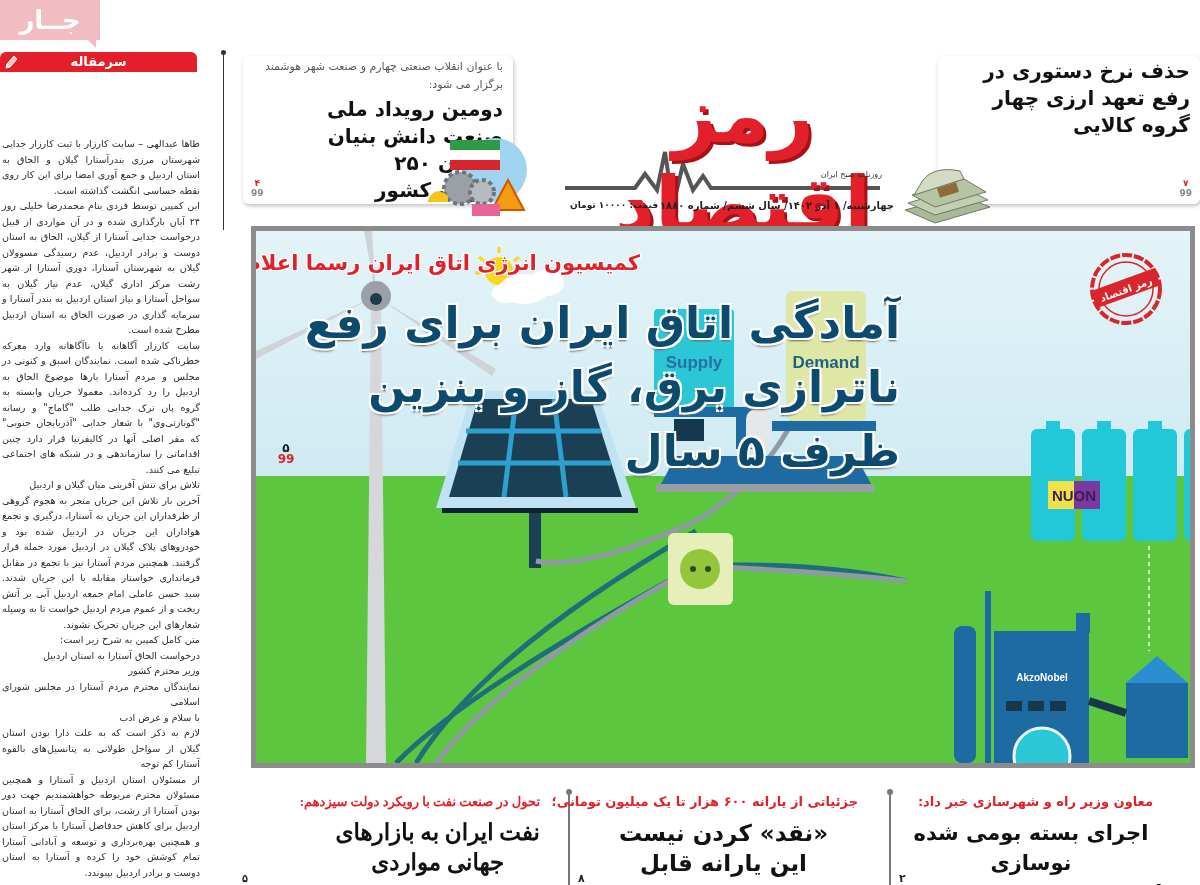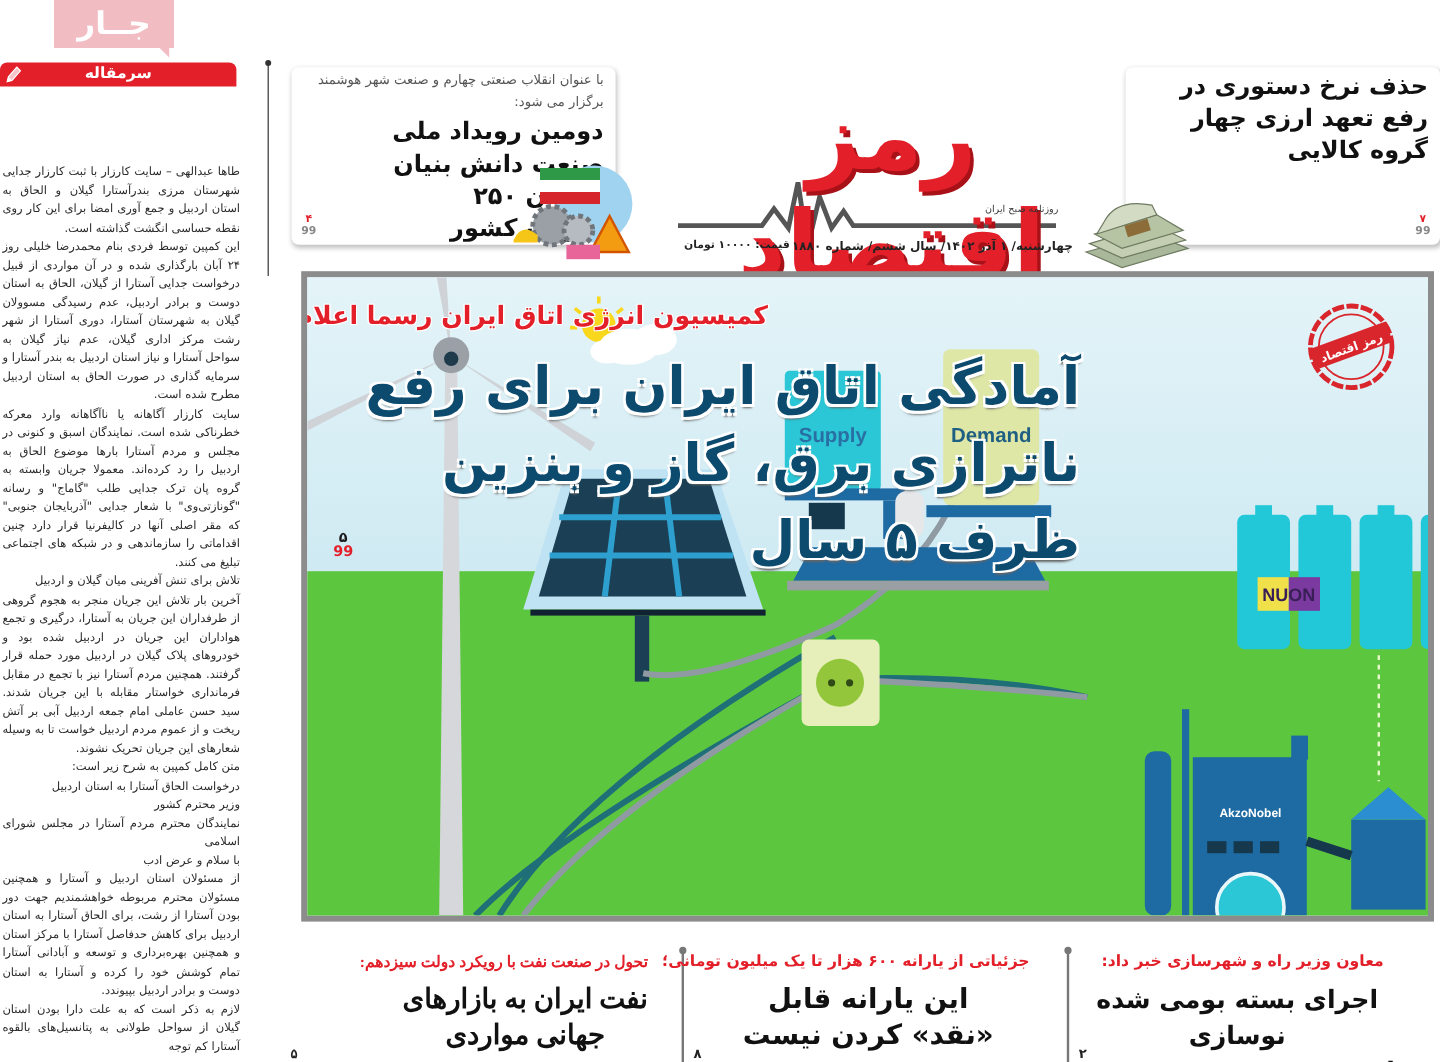--- a/index.html
+++ b/index.html
@@ -3,21 +3,21 @@
 <meta charset="utf-8">
 <style>
   * { box-sizing: border-box; margin: 0; padding: 0; }
   html, body { width: 1200px; height: 885px; overflow: hidden; background: #ffffff; }
   body { position: relative; font-family: "DejaVu Sans", sans-serif; color: #1a1a1a; }
   .rtl { direction: rtl; }
 
   
   #left-col { position: absolute; left: 0; top: 0; width: 205px; height: 885px; }
   #jar-badge { position: absolute; left: 0; top: 0; width: 100px; height: 40px; background: #f2bcc3;
-    color: #ffffff; font-weight: bold; font-size: 26px; text-align: center; line-height: 40px; margin-left: 45px; }
+    color: #ffffff; font-weight: bold; font-size: 26px; text-align: center; line-height: 40px; }
   #jar-badge:after { content: ""; position: absolute; right: 4px; bottom: -8px; width: 0; height: 0;
     border-left: 8px solid transparent; border-top: 8px solid #f2bcc3; }
   #editorial-bar { position: absolute; left: 0; top: 52px; width: 197px; height: 20px; background: #e3202a;
     border-radius: 6px 6px 0 0; color: #fff; font-weight: bold; font-size: 13px; text-align: center; line-height: 20px; }
   #pencil-icon { position: absolute; left: 4px; top: 2px; width: 14px; height: 16px; }
   #editorial-title { position: absolute; left: 0; top: 80px; width: 200px; text-align: center; font-weight: bold;
     font-size: 17px; line-height: 25px; color: #444; }
   #editorial-body { position: absolute; left: 2px; top: 136px; width: 198px; font-size: 9.6px; line-height: 15.5px;
     text-align: justify; color: #2a2a2a; font-family: "DejaVu Sans", sans-serif; }
   #editorial-body p { margin: 0; }
@@ -92,22 +92,22 @@
     <p>طاها عبدالهی – سایت کارزار با ثبت کارزار جدایی شهرستان مرزی بندرآستارا گیلان و الحاق به استان اردبیل و جمع آوری امضا برای این کار روی نقطه حساسی انگشت گذاشته است.</p>
     <p>این کمپین توسط فردی بنام محمدرضا خلیلی روز ۲۴ آبان بارگذاری شده و در آن مواردی از قبیل درخواست جدایی آستارا از گیلان، الحاق به استان دوست و برادر اردبیل، عدم رسیدگی مسوولان گیلان به شهرستان آستارا، دوری آستارا از شهر رشت مرکز اداری گیلان، عدم نیاز گیلان به سواحل آستارا و نیاز استان اردبیل به بندر آستارا و سرمایه گذاری در صورت الحاق به استان اردبیل مطرح شده است.</p>
     <p>سایت کارزار آگاهانه یا ناآگاهانه وارد معرکه خطرناکی شده است. نمایندگان اسبق و کنونی در مجلس و مردم آستارا بارها موضوع الحاق به اردبیل را رد کرده‌اند. معمولا جریان وابسته به گروه پان ترک جدایی طلب "گاماج" و رسانه "گوناز‌تی‌وی" با شعار جدایی "آذربایجان جنوبی" که مقر اصلی آنها در کالیفرنیا قرار دارد چنین اقداماتی را سازماندهی و در شبکه های اجتماعی تبلیغ می کنند.</p>
     <p>تلاش برای تنش آفرینی میان گیلان و اردبیل</p>
     <p>آخرین بار تلاش این جریان منجر به هجوم گروهی از طرفداران این جریان به آستارا، درگیری و تجمع هواداران این جریان در اردبیل شده بود و خودروهای پلاک گیلان در اردبیل مورد حمله قرار گرفتند. همچنین مردم آستارا نیز با تجمع در مقابل فرمانداری خواستار مقابله با این جریان شدند. سید حسن عاملی امام جمعه اردبیل آبی بر آتش ریخت و از عموم مردم اردبیل خواست تا به وسیله شعارهای این جریان تحریک نشوند.</p>
     <p>متن کامل کمپین به شرح زیر است:</p>
     <p>درخواست الحاق آستارا به استان اردبیل</p>
     <p>وزیر محترم کشور</p>
     <p>نمایندگان محترم مردم آستارا در مجلس شورای اسلامی</p>
     <p>با سلام و عرض ادب</p>
+    <p>لازم به ذکر است که به علت دارا بودن استان گیلان از سواحل طولانی به پتانسیل‌های بالقوه آستارا کم توجه</p>
     <p>از مسئولان استان اردبیل و آستارا و همچنین مسئولان محترم مربوطه خواهشمندیم جهت دور بودن آستارا از رشت، برای الحاق آستارا به استان اردبیل برای کاهش حدفاصل آستارا با مرکز استان و همچنین بهره‌برداری و توسعه و آبادانی آستارا تمام کوشش خود را کرده و آستارا به استان دوست و برادر اردبیل بپیوندد.</p>
-    <p>لازم به ذکر است که به علت دارا بودن استان گیلان از سواحل طولانی به پتانسیل‌های بالقوه آستارا کم توجه</p>
   </div>
 </div>
 
 <div id="vline-left"></div>
 
 <div id="teaser-left" class="teaser-box rtl">
   <div class="teaser-kicker">با عنوان انقلاب صنعتی چهارم و صنعت شهر هوشمند برگزار می شود:</div>
   <div class="teaser-headline" style="padding-left:80px;">دومین رویداد ملی صنعت دانش بنیان میزبان ۲۵۰ شرکت کشور</div>
   <div class="teaser-page">
     <span>۴</span>
@@ -281,22 +281,22 @@
     <div>نفت ایران به بازارهای</div>
     <div>جهانی مواردی</div>
   </div>
   <div class="bs-page">۵</div>
 </div>
 
 <div id="story-subsidy" class="bottom-story rtl">
   <div class="vrule"></div>
   <div class="bs-kicker">جزئیاتی از یارانه ۶۰۰ هزار تا یک میلیون تومانی؛</div>
   <div class="bs-headline" style="right:40px;">
+    <div>«نقد» کردن نیست</div>
     <div>این یارانه قابل</div>
-    <div>«نقد» کردن نیست</div>
   </div>
   <div class="bs-page">۸</div>
 </div>
 
 <div id="story-housing" class="bottom-story rtl">
   <div class="vrule"></div>
   <div class="bs-kicker" style="right:30px;">معاون وزیر راه و شهرسازی خبر داد:</div>
   <div class="bs-headline" style="font-size:21px;">
     <div>اجرای بسته بومی شده نوسازی</div>
     <div>بافت فرسوده شهری در ۵۷ شهر</div>

